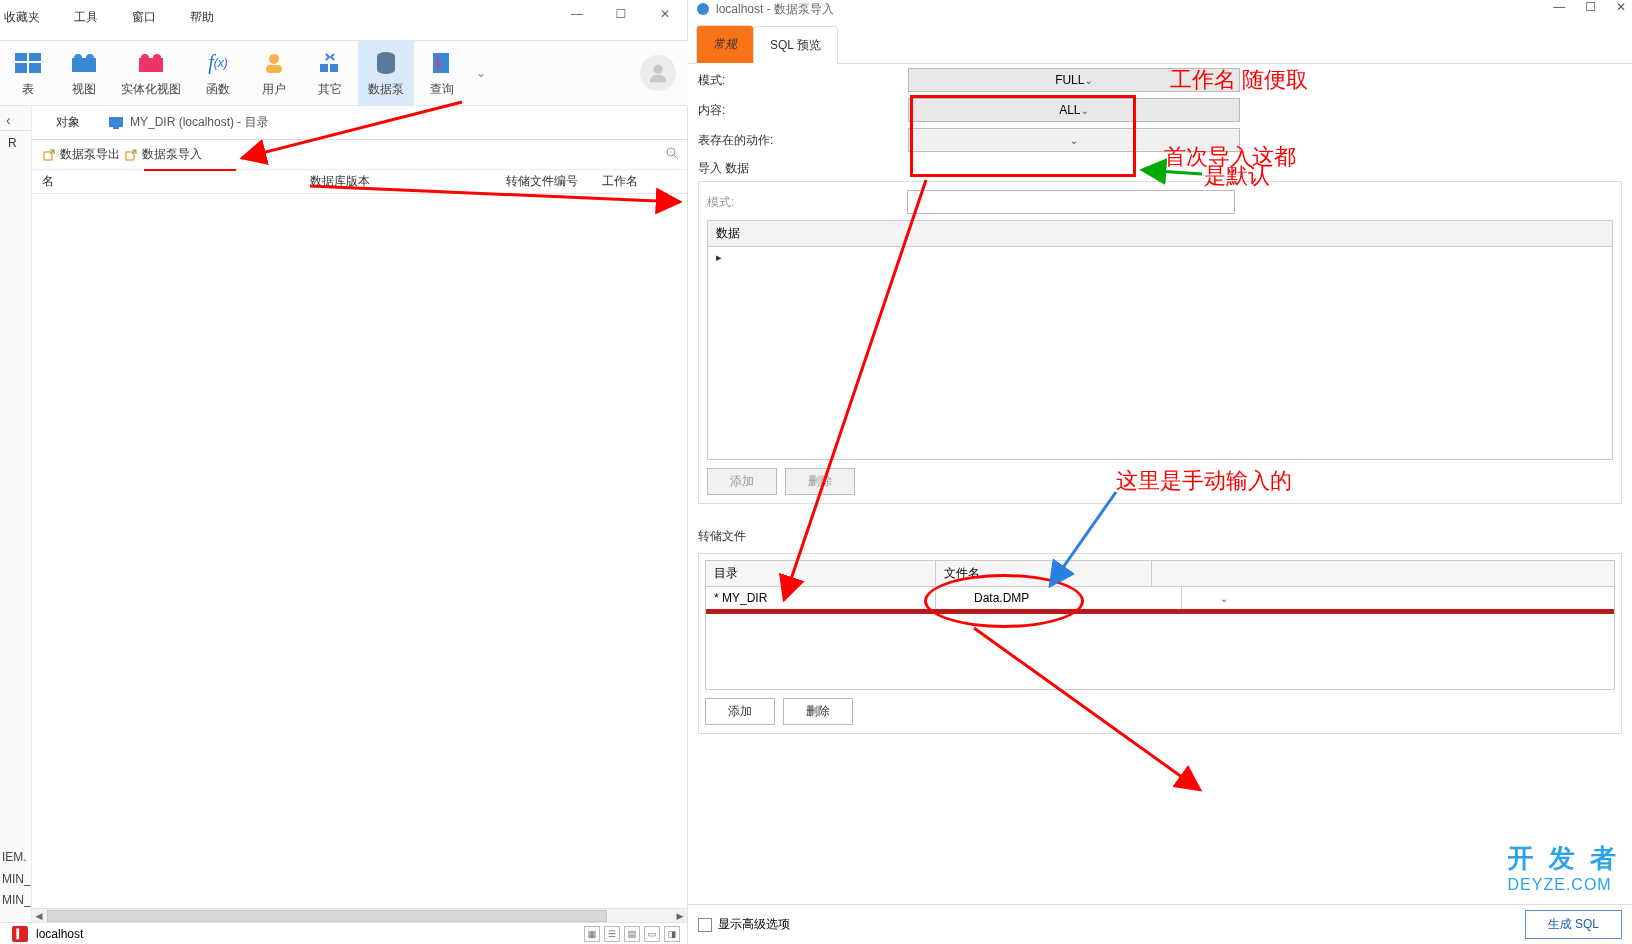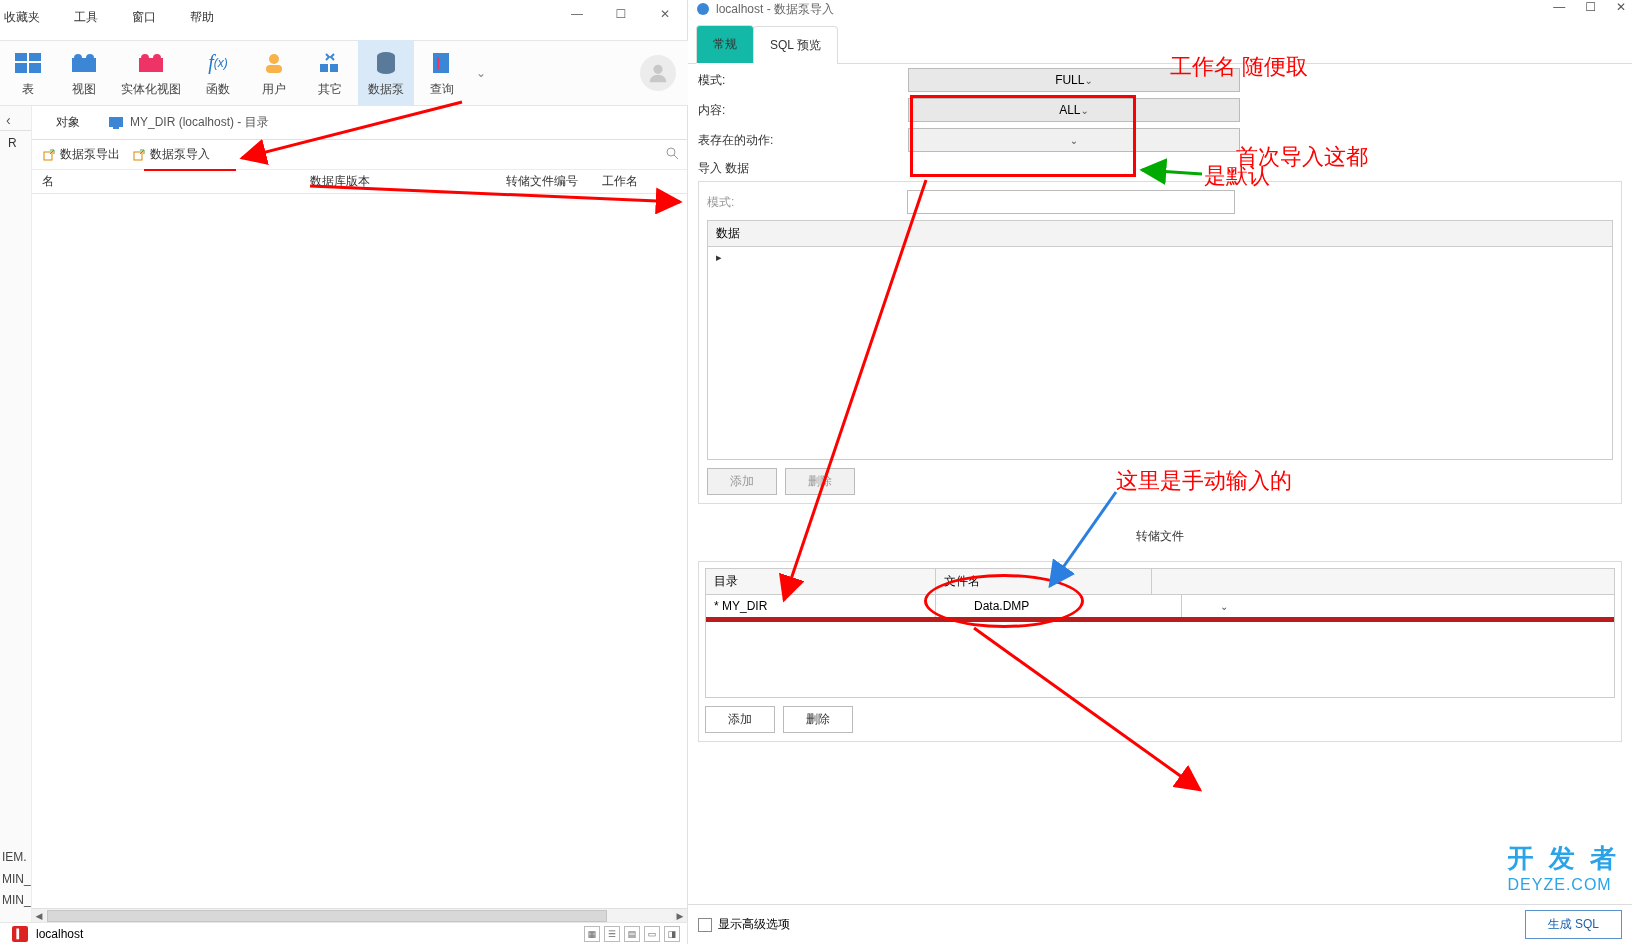--- a/index.html
+++ b/index.html
@@ -17,60 +17,60 @@
 .tbtn .lbl { font-size:12px; color:#444; }
 .avatar { width:36px; height:36px; border-radius:50%; background:#ececec; margin-left:auto; margin-right:12px; display:flex; align-items:center; justify-content:center;}
 .avatar svg{width:22px;height:22px;fill:#c8c8c8}
 .left-bar { position:absolute; left:0; top:106px; width:32px; bottom:22px; background:#fafafa; border-right:1px solid #ececec; }
 .left-bar .chev { position:absolute; top:6px; left:6px; color:#555; font-size:14px;}
 .left-bar .bot-text { position:absolute; left:2px; bottom:10px; font-size:12px; color:#444; line-height:1.8; text-align:left;}
 .content { position:absolute; left:32px; top:106px; right:0; bottom:22px; display:flex; flex-direction:column; }
 .tabs-row { height:34px; border-bottom:1px solid #e0e0e0; display:flex; align-items:center; background:#fff; padding-left:10px; gap:8px; }
 .tabs-row .t1 { font-weight:normal; color:#333; padding:6px 14px;}
 .tabs-row .t2 { display:flex; align-items:center; gap:6px; color:#555; padding:6px 6px;}
-.action-row { height:30px; display:flex; align-items:center; border-bottom:1px solid #ececec; padding-left:8px; gap:8px; color:#333; position:relative; }
+.action-row { height:30px; display:flex; align-items:center; border-bottom:1px solid #ececec; padding-left:8px; color:#333; position:relative; }
 .action-row .act { display:flex; align-items:center; gap:4px; padding:2px 2px; }
 .action-row .search-ic { margin-left:auto; margin-right:8px; color:#999; }
 .cols-row { height:24px; border-bottom:1px solid #e6e6e6; display:flex; align-items:center; color:#333; }
 .cols-row .col { padding-left:10px; }
 .data-area { flex:1; background:#fff; position:relative; }
 .hscroll { position:absolute; bottom:0; left:0; right:0; height:14px; background:#f3f3f3; border-top:1px solid #e0e0e0; display:flex; align-items:center; }
 .hscroll .arrow { width:14px; height:14px; display:flex; align-items:center; justify-content:center; color:#666; font-size:9px; background:#f1f1f1;}
 .hscroll .thumb { width:560px; height:12px; background:#d8d8d8; border:1px solid #c5c5c5; margin-left:1px; }
 .status { position:absolute; left:0; bottom:0; height:22px; width:688px; border-top:1px solid #e6e6e6; display:flex; align-items:center; padding-left:12px; gap:8px; }
 .status .sq { width:16px; height:16px; background:#d22; border-radius:2px; display:flex; align-items:center; justify-content:center; color:#fff; font-size:9px;}
 .status .icons-right { margin-left:auto; margin-right:8px; display:flex; gap:4px; }
 .status .vicon { width:16px; height:16px; border:1px solid #bbb; display:flex; align-items:center; justify-content:center; font-size:9px; color:#666; background:#fff; }
 
 .right-dlg { position:absolute; left:688px; top:0; width:944px; height:944px; background:#fff; }
 .dlg-title { position:absolute; left:0; top:-2px; height:22px; width:100%; display:flex; align-items:center; padding-left:8px; gap:6px; color:#666; }
 .dlg-win { position:absolute; right:6px; top:0; display:flex; gap:20px; color:#555; font-size:14px;}
 .dlg-tabs { position:absolute; top:24px; left:0; width:100%; height:40px; background:#fff; border-bottom:1px solid #dcdcdc; padding-left:8px; display:flex; align-items:flex-end; }
 .dlg-tab { padding:10px 16px; color:#333; border:1px solid #dcdcdc; border-bottom:none; border-top-left-radius:4px; border-top-right-radius:4px; margin-right:-1px; position:relative; top:1px; background:#fff; }
-.dlg-tab.active { background:#14b8a6; z-index:2; border-bottom:1px solid #fff; }
+.dlg-tab.active { background:#f97316; z-index:2; border-bottom:1px solid #fff;font-style:italic; }
 .dlg-tab.inactive { background:#fff; color:#333; }
 .form { position:absolute; left:10px; top:68px; right:10px; }
 .fr { display:flex; align-items:center; margin-bottom:6px; }
 .fr .flbl { width:210px; color:#333; }
 .fr input, .fr select { height:24px; border:1px solid #bbb; padding:0 4px; background:#fff; }
 .txt-input { width:332px; }
 .sel { width:332px; height:24px; border:1px solid #bbb; background:#e8e8e8; display:flex; align-items:center; justify-content:center; padding:0 6px; }
 .sel.light { background:#f0f0f0; }
 .sel .caret { color:#555; font-size:10px;}
 .group-label { margin:8px 0 4px 0; color:#333; }
 .panel-border { border:1px solid #dcdcdc; padding:8px; }
 .pb-inner .fr .flbl { width:200px;}
 .inner-input { width:328px;}
 .data-table { border:1px solid #ccc; height:240px; display:flex; flex-direction:column; overflow:hidden; }
 .dt-hdr { background:#f3f3f3; border-bottom:1px solid #ccc; padding:4px 8px; }
 .dt-play { padding:4px 8px; font-size:11px; color:#333; }
 .btns { display:flex; gap:8px; margin-top:8px; }
 .btn { border:1px solid #bbb; background:#eee; padding:4px 22px; color:#333; }
 .btn.dis { color:#999; background:#f1f1f1; }
-.dump-label { margin-top:24px; margin-bottom:16px; color:#333;text-align:center; }
+.dump-label { margin-top:24px; margin-bottom:8px; color:#333; }
 .dump-panel { border:1px solid #dcdcdc; padding:6px 6px 8px 6px; }
 .dump-table { border:1px solid #ccc; height:130px; overflow:hidden; }
 .dump-header { display:flex; background:#f6f6f6; border-bottom:1px solid #ccc; }
 .dump-header .dcol, .dump-row .dcell { padding:4px 8px; border-right:1px solid #ccc; }
 .dump-header .dcol:first-child, .dump-row .dcell:first-child { flex:0 0 230px; }
 .dump-header .dcol:nth-child(2), .dump-row .dcell:nth-child(2) { flex:0 0 216px; }
 .dump-header .dcol:last-child, .dump-row .dcell:last-child { flex:0 0 20px; border-right:none; }
 .dump-row { display:flex; border-bottom:5px solid #b91c1c;gap:30px; }
 .dump-row .dcell:last-child { display:flex; align-items:center; justify-content:center; }
 .dump-row .dcell .dd { color:#555; font-size:10px; }
@@ -346,22 +346,22 @@
     <div class="chk"></div>
     <span>显示高级选项</span>
     <div class="btn3">生成 SQL</div>
   </div>
 </div>
 
 <div class="red-box" style="left:910px; top:95px; width:226px; height:82px;"></div>
 
 <div class="red-ellipse" style="left:924px; top:574px; width:160px; height:54px;"></div>
 
-<div class="annot" style="left:1170px; top:52px;">工作名 随便取</div>
-<div class="annot" style="left:1236px; top:142px;">首次导入这都</div>
+<div class="annot" style="left:1170px; top:65px;">工作名 随便取</div>
+<div class="annot" style="left:1164px; top:142px;">首次导入这都</div>
 <div class="annot" style="left:1204px; top:161px;">是默认</div>
 <div class="annot" style="left:1116px; top:466px;">这里是手动输入的</div>
 
 <svg class="overlay">
   <defs>
     <marker id="ar-red" viewBox="0 0 10 10" refX="9" refY="5" markerWidth="9" markerHeight="9" orient="auto">
         <path d="M0 0 L10 5 L0 10 z" fill="#f00"></path>
       </marker>
     <marker id="ar-green" viewBox="0 0 10 10" refX="9" refY="5" markerWidth="9" markerHeight="9" orient="auto">
         <path d="M0 0 L10 5 L0 10 z" fill="#0a0"></path>

